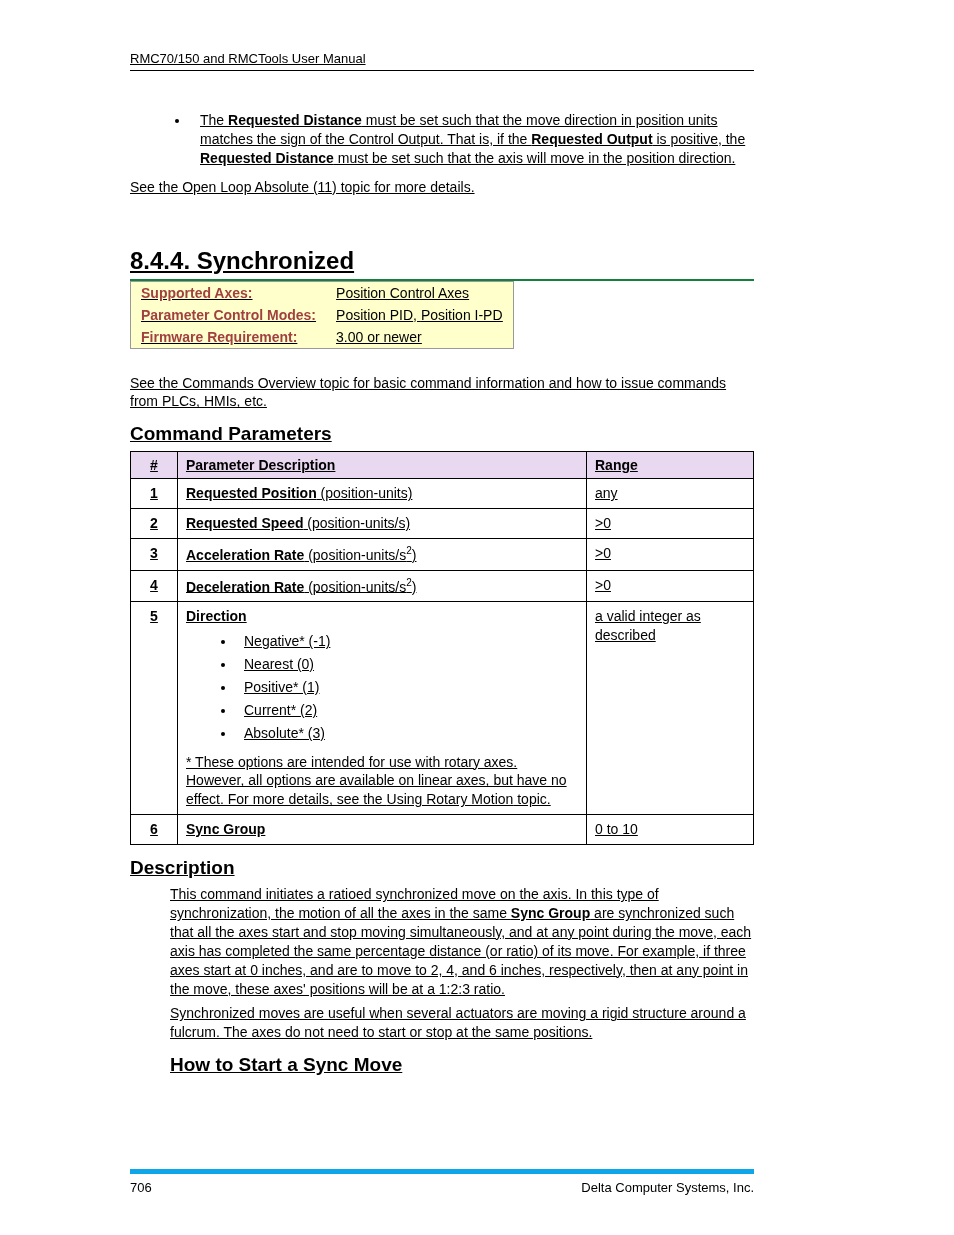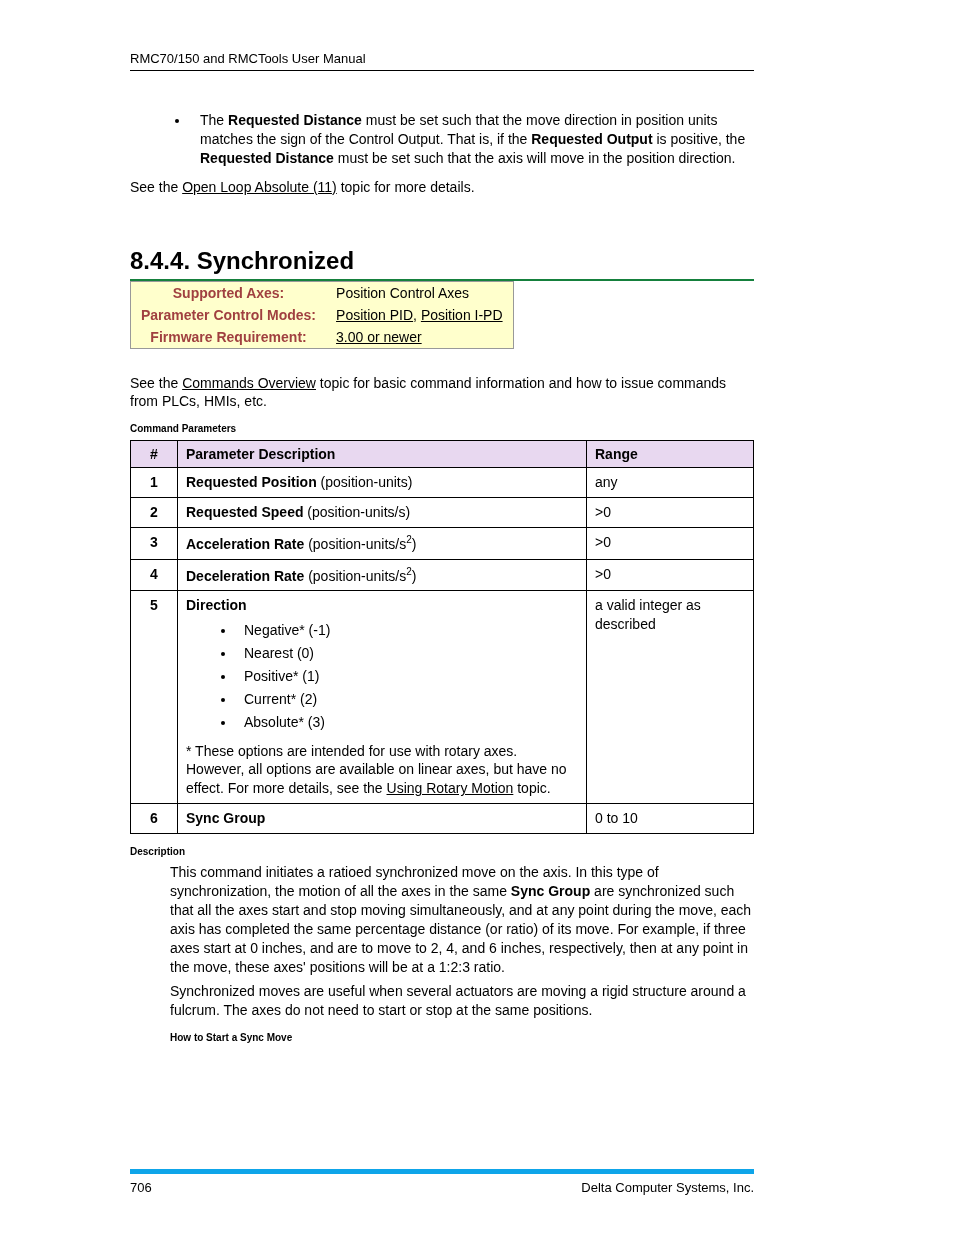--- a/index.html
+++ b/index.html
@@ -9,20 +9,21 @@
     font-size: 14px;
     color: #000;
     background: #fff;
   }
   .page {
     width: 884px;
     height: 1235px;
     box-sizing: border-box;
     padding: 50px 130px 40px 130px;
     position: relative;
+    text-decoration: underline;
   }
   .header-line {
     border-bottom: 1px solid #000;
     padding-bottom: 4px;
     margin-bottom: 40px;
   }
   .header-text {
     font-size: 13px;
   }
   .body-para {
@@ -61,27 +62,27 @@
     background: #ffffcc;
     border: 1px solid #999;
     margin-bottom: 25px;
   }
   table.info-box td {
     padding: 3px 10px 3px 10px;
     font-size: 14px;
     vertical-align: top;
   }
   table.info-box td.label {
-    text-align: center;
+    text-align: left;
     font-weight: bold;
     color: #a04040;
   }
   .section-sub {
     font-weight: bold;
-    font-size: 10px;
+    font-size: 19px;
     margin: 12px 0 6px 0;
   }
   table.params {
     border-collapse: collapse;
     width: 100%;
     margin-top: 6px;
   }
   table.params th {
     background: #e8d8f0;
     border: 1.5px solid #000;

